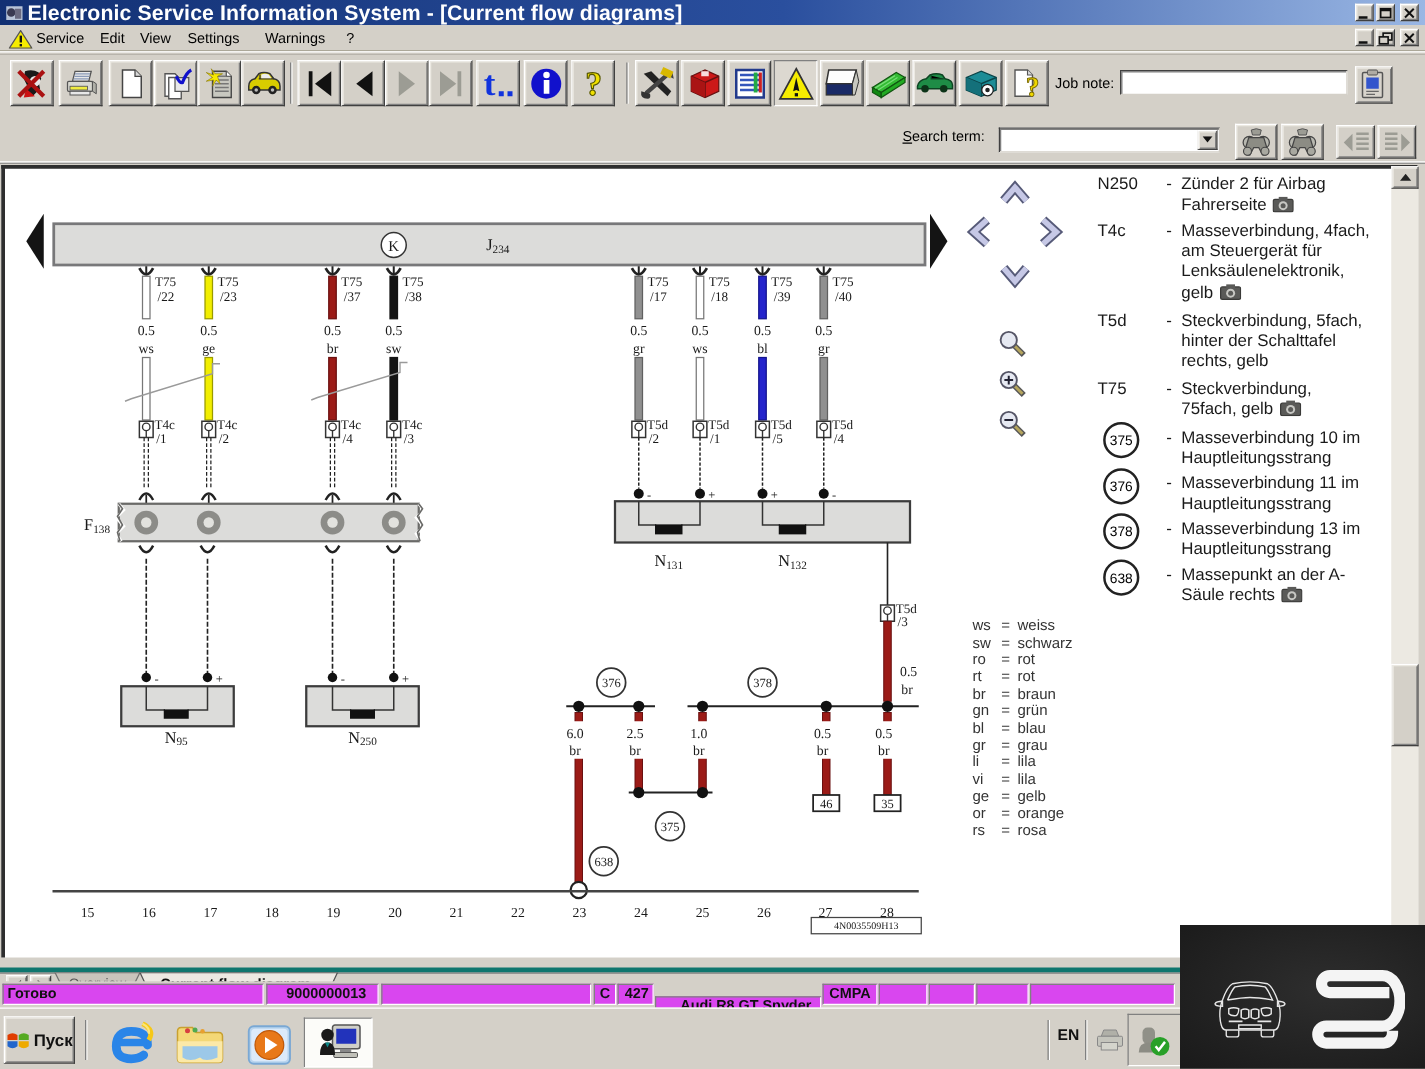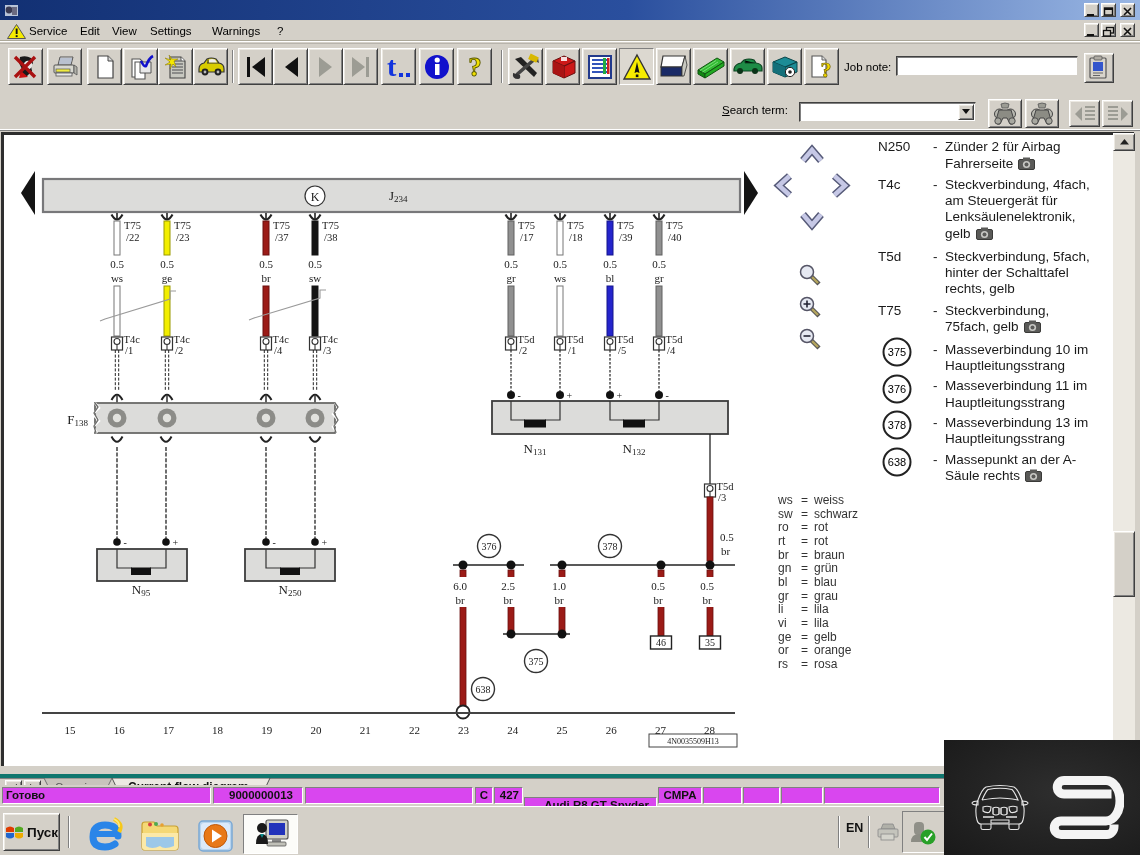--- a/index.html
+++ b/index.html
@@ -10,20 +10,21 @@
 .tb{position:absolute;top:6px;width:35px;height:37px;display:flex;align-items:center;justify-content:center}
 </style></head>
 <body>
 
 <div class="abs" style="left:0;top:0;width:1140px;height:20px;background:linear-gradient(90deg,#123073 0%,#2a4f9e 55%,#9ab7e4 100%)">
  <svg class="abs" style="left:4px;top:3px" width="15" height="15" viewBox="0 0 15 15">
       <rect x="1" y="2" width="13" height="11" fill="#b8c4d8"></rect>
       <circle cx="5" cy="7" r="3.4" fill="#3a3a52"></circle>
       <rect x="8" y="4" width="5" height="8" fill="#6a6a80"></rect>
     </svg>
+ <span class="abs" style="left:22px;top:1px;color:#fff;font-weight:bold;font-size:17px;letter-spacing:0.1px">Electronic Service Information System - [Current flow diagrams]</span>
  <div class="raised abs" style="left:1084px;top:3px;width:15px;height:14px"><svg width="13" height="12">
         <rect x="2" y="8" width="7" height="2" fill="#111"></rect>
       </svg></div>
  <div class="raised abs" style="left:1101px;top:3px;width:15px;height:14px"><svg width="13" height="12">
         <rect x="2.5" y="2" width="8" height="7" fill="none" stroke="#111" stroke-width="1.4"></rect>
         <rect x="2.5" y="2" width="8" height="2" fill="#111"></rect>
       </svg></div>
  <div class="raised abs" style="left:1120px;top:3px;width:15px;height:14px"><svg width="13" height="12">
         <path d="M3 2 L10 9 M10 2 L3 9" stroke="#111" stroke-width="1.6"></path>
       </svg></div>
@@ -560,21 +561,21 @@
 <span class="abs" style="left:933px;top:139px">-</span>
 <span class="abs" style="left:945px;top:139px;white-space:nowrap">Zünder 2 für Airbag</span>
 <span class="abs" style="left:945px;top:156px;white-space:nowrap">Fahrerseite<svg width="17" height="13" viewBox="0 0 17 13" style="vertical-align:-2px;margin-left:5px">
         <rect x="0.5" y="2.5" width="16" height="10" rx="1.5" fill="#5a5a58" stroke="#3a3a38"></rect>
         <rect x="5" y="0.5" width="7" height="3" fill="#5a5a58"></rect>
         <circle cx="8.5" cy="7.5" r="3.6" fill="#c8c8c4"></circle>
         <circle cx="8.5" cy="7.5" r="2" fill="#5a5a58"></circle>
       </svg></span>
 <span class="abs" style="left:878px;top:177px">T4c</span>
 <span class="abs" style="left:933px;top:177px">-</span>
-<span class="abs" style="left:945px;top:177px;white-space:nowrap">Steckverbindung, 4fach,</span>
+<span class="abs" style="left:945px;top:177px;white-space:nowrap">Masseverbindung, 4fach,</span>
 <span class="abs" style="left:945px;top:193px;white-space:nowrap">am Steuergerät für</span>
 <span class="abs" style="left:945px;top:209px;white-space:nowrap">Lenksäulenelektronik,</span>
 <span class="abs" style="left:945px;top:226px;white-space:nowrap">gelb<svg width="17" height="13" viewBox="0 0 17 13" style="vertical-align:-2px;margin-left:5px">
         <rect x="0.5" y="2.5" width="16" height="10" rx="1.5" fill="#5a5a58" stroke="#3a3a38"></rect>
         <rect x="5" y="0.5" width="7" height="3" fill="#5a5a58"></rect>
         <circle cx="8.5" cy="7.5" r="3.6" fill="#c8c8c4"></circle>
         <circle cx="8.5" cy="7.5" r="2" fill="#5a5a58"></circle>
       </svg></span>
 <span class="abs" style="left:878px;top:249px">T5d</span>
 <span class="abs" style="left:933px;top:249px">-</span>

